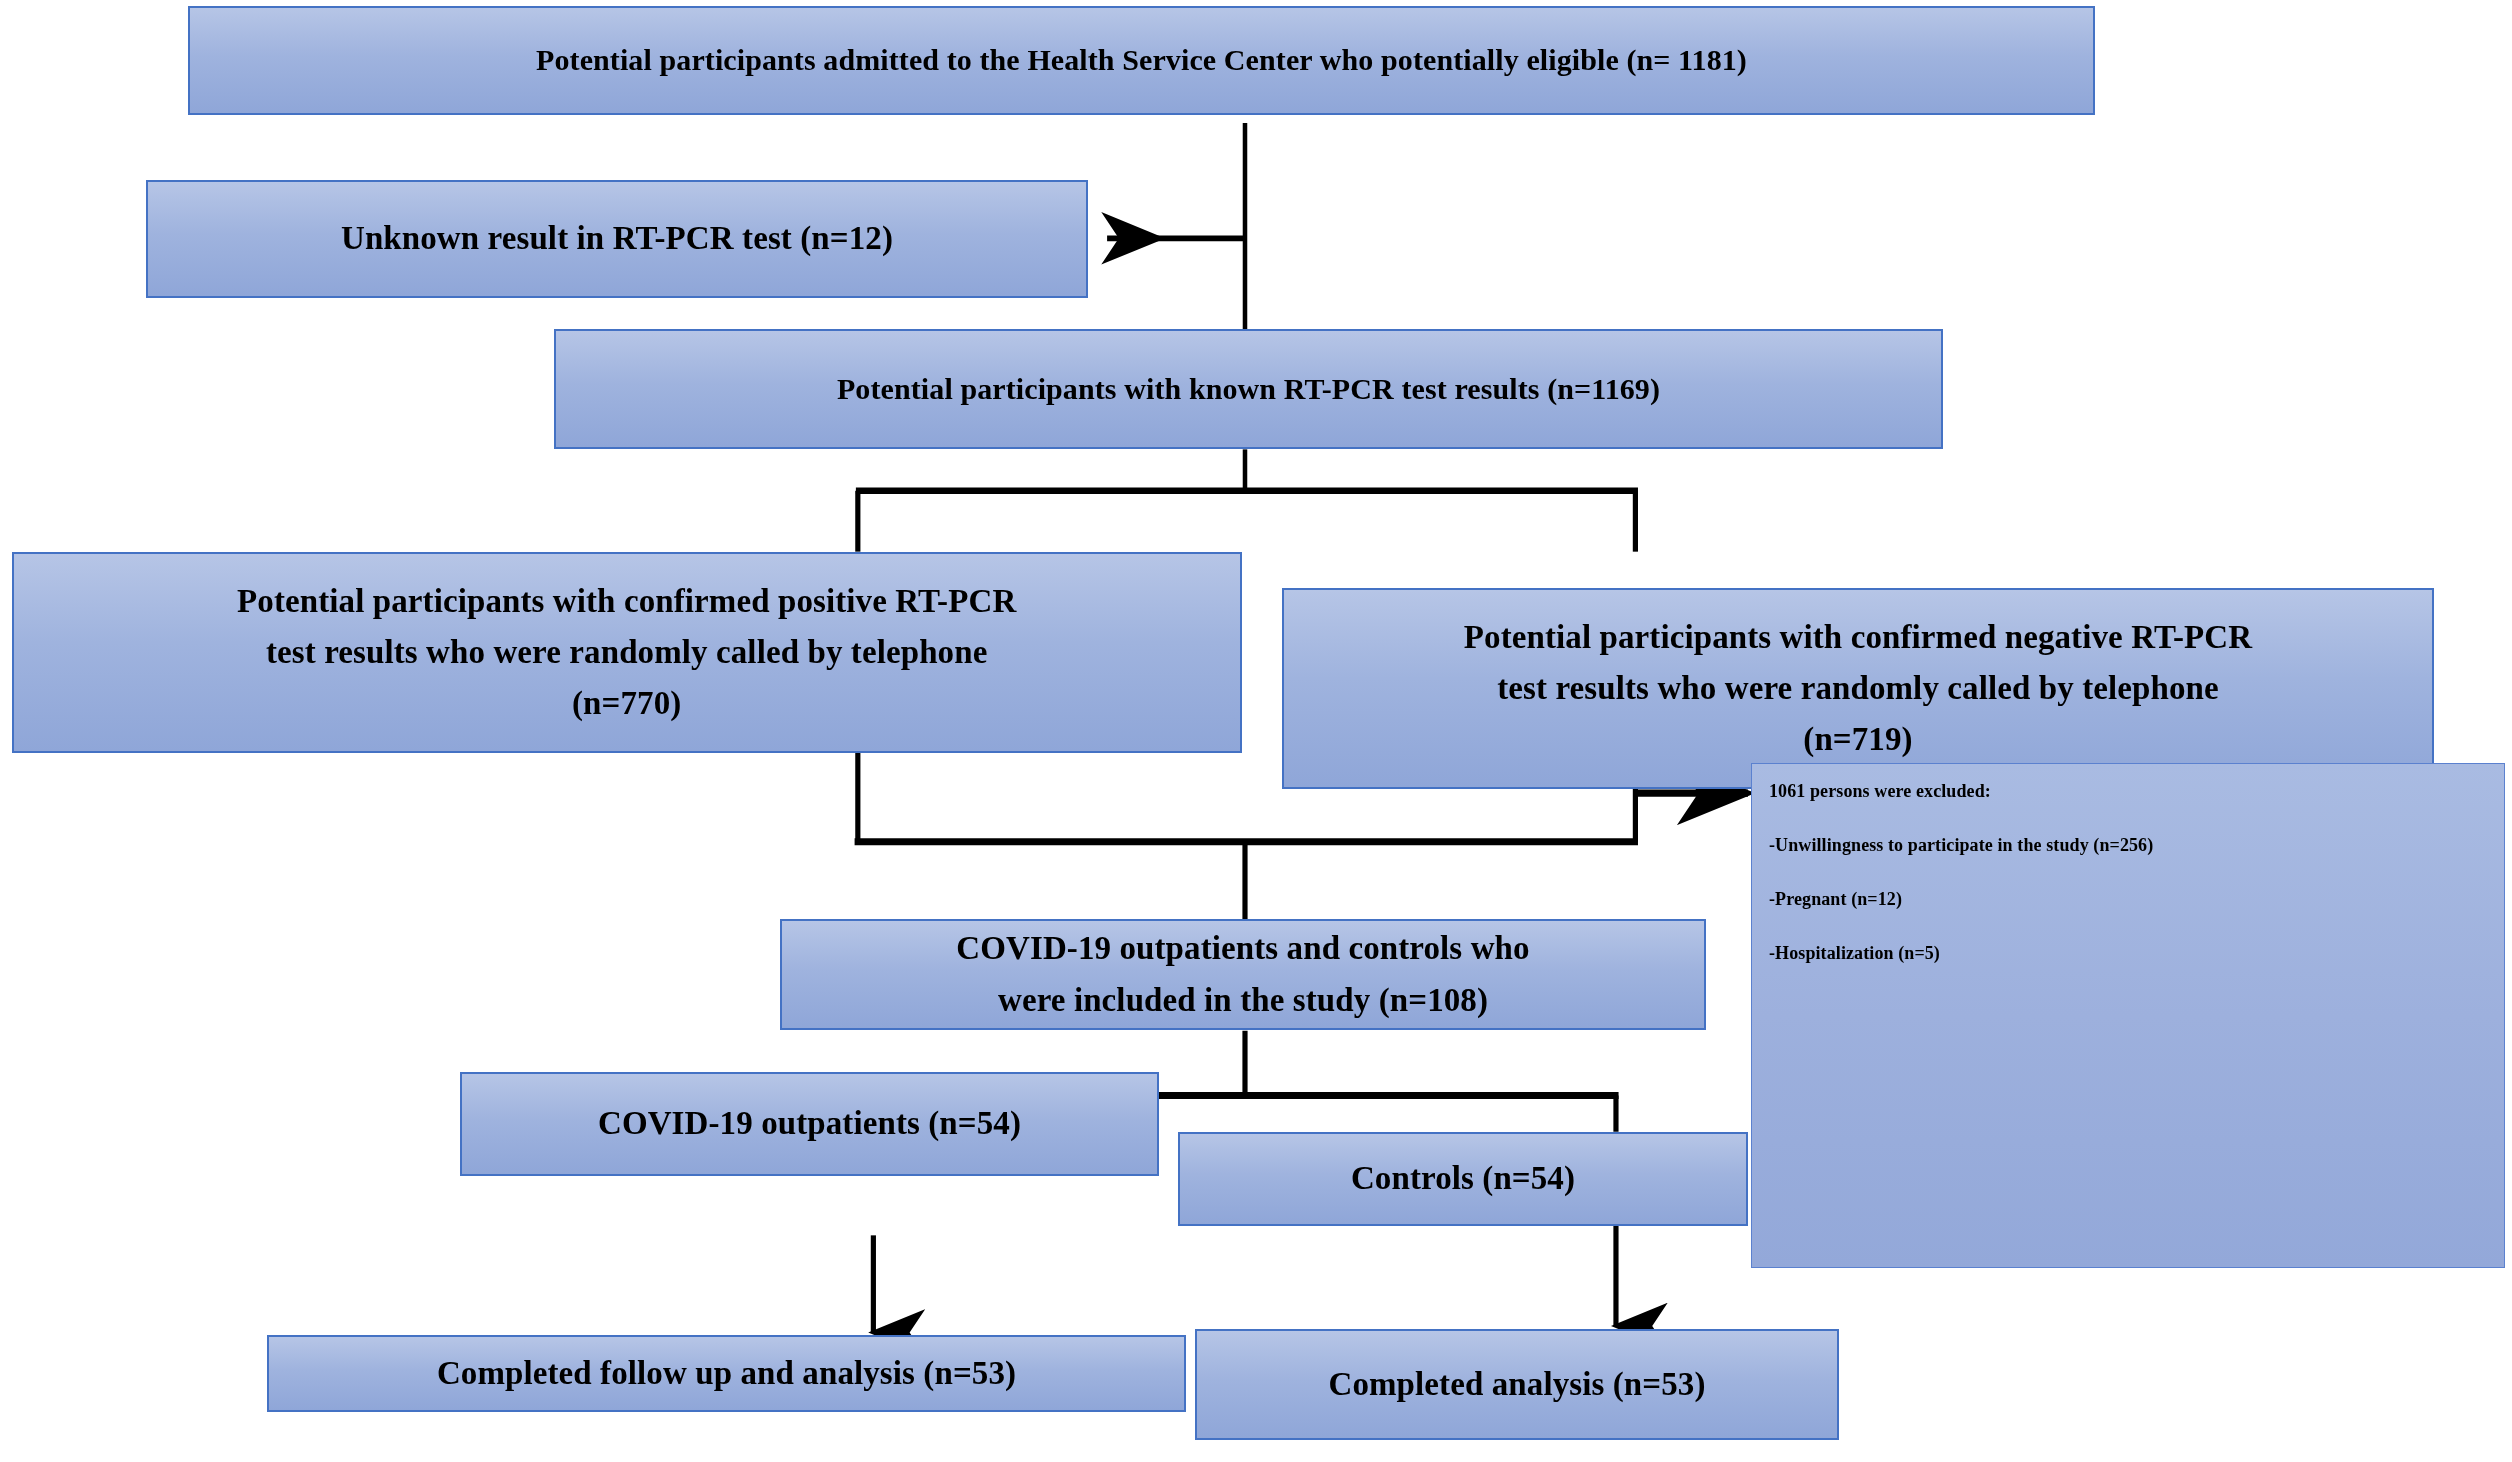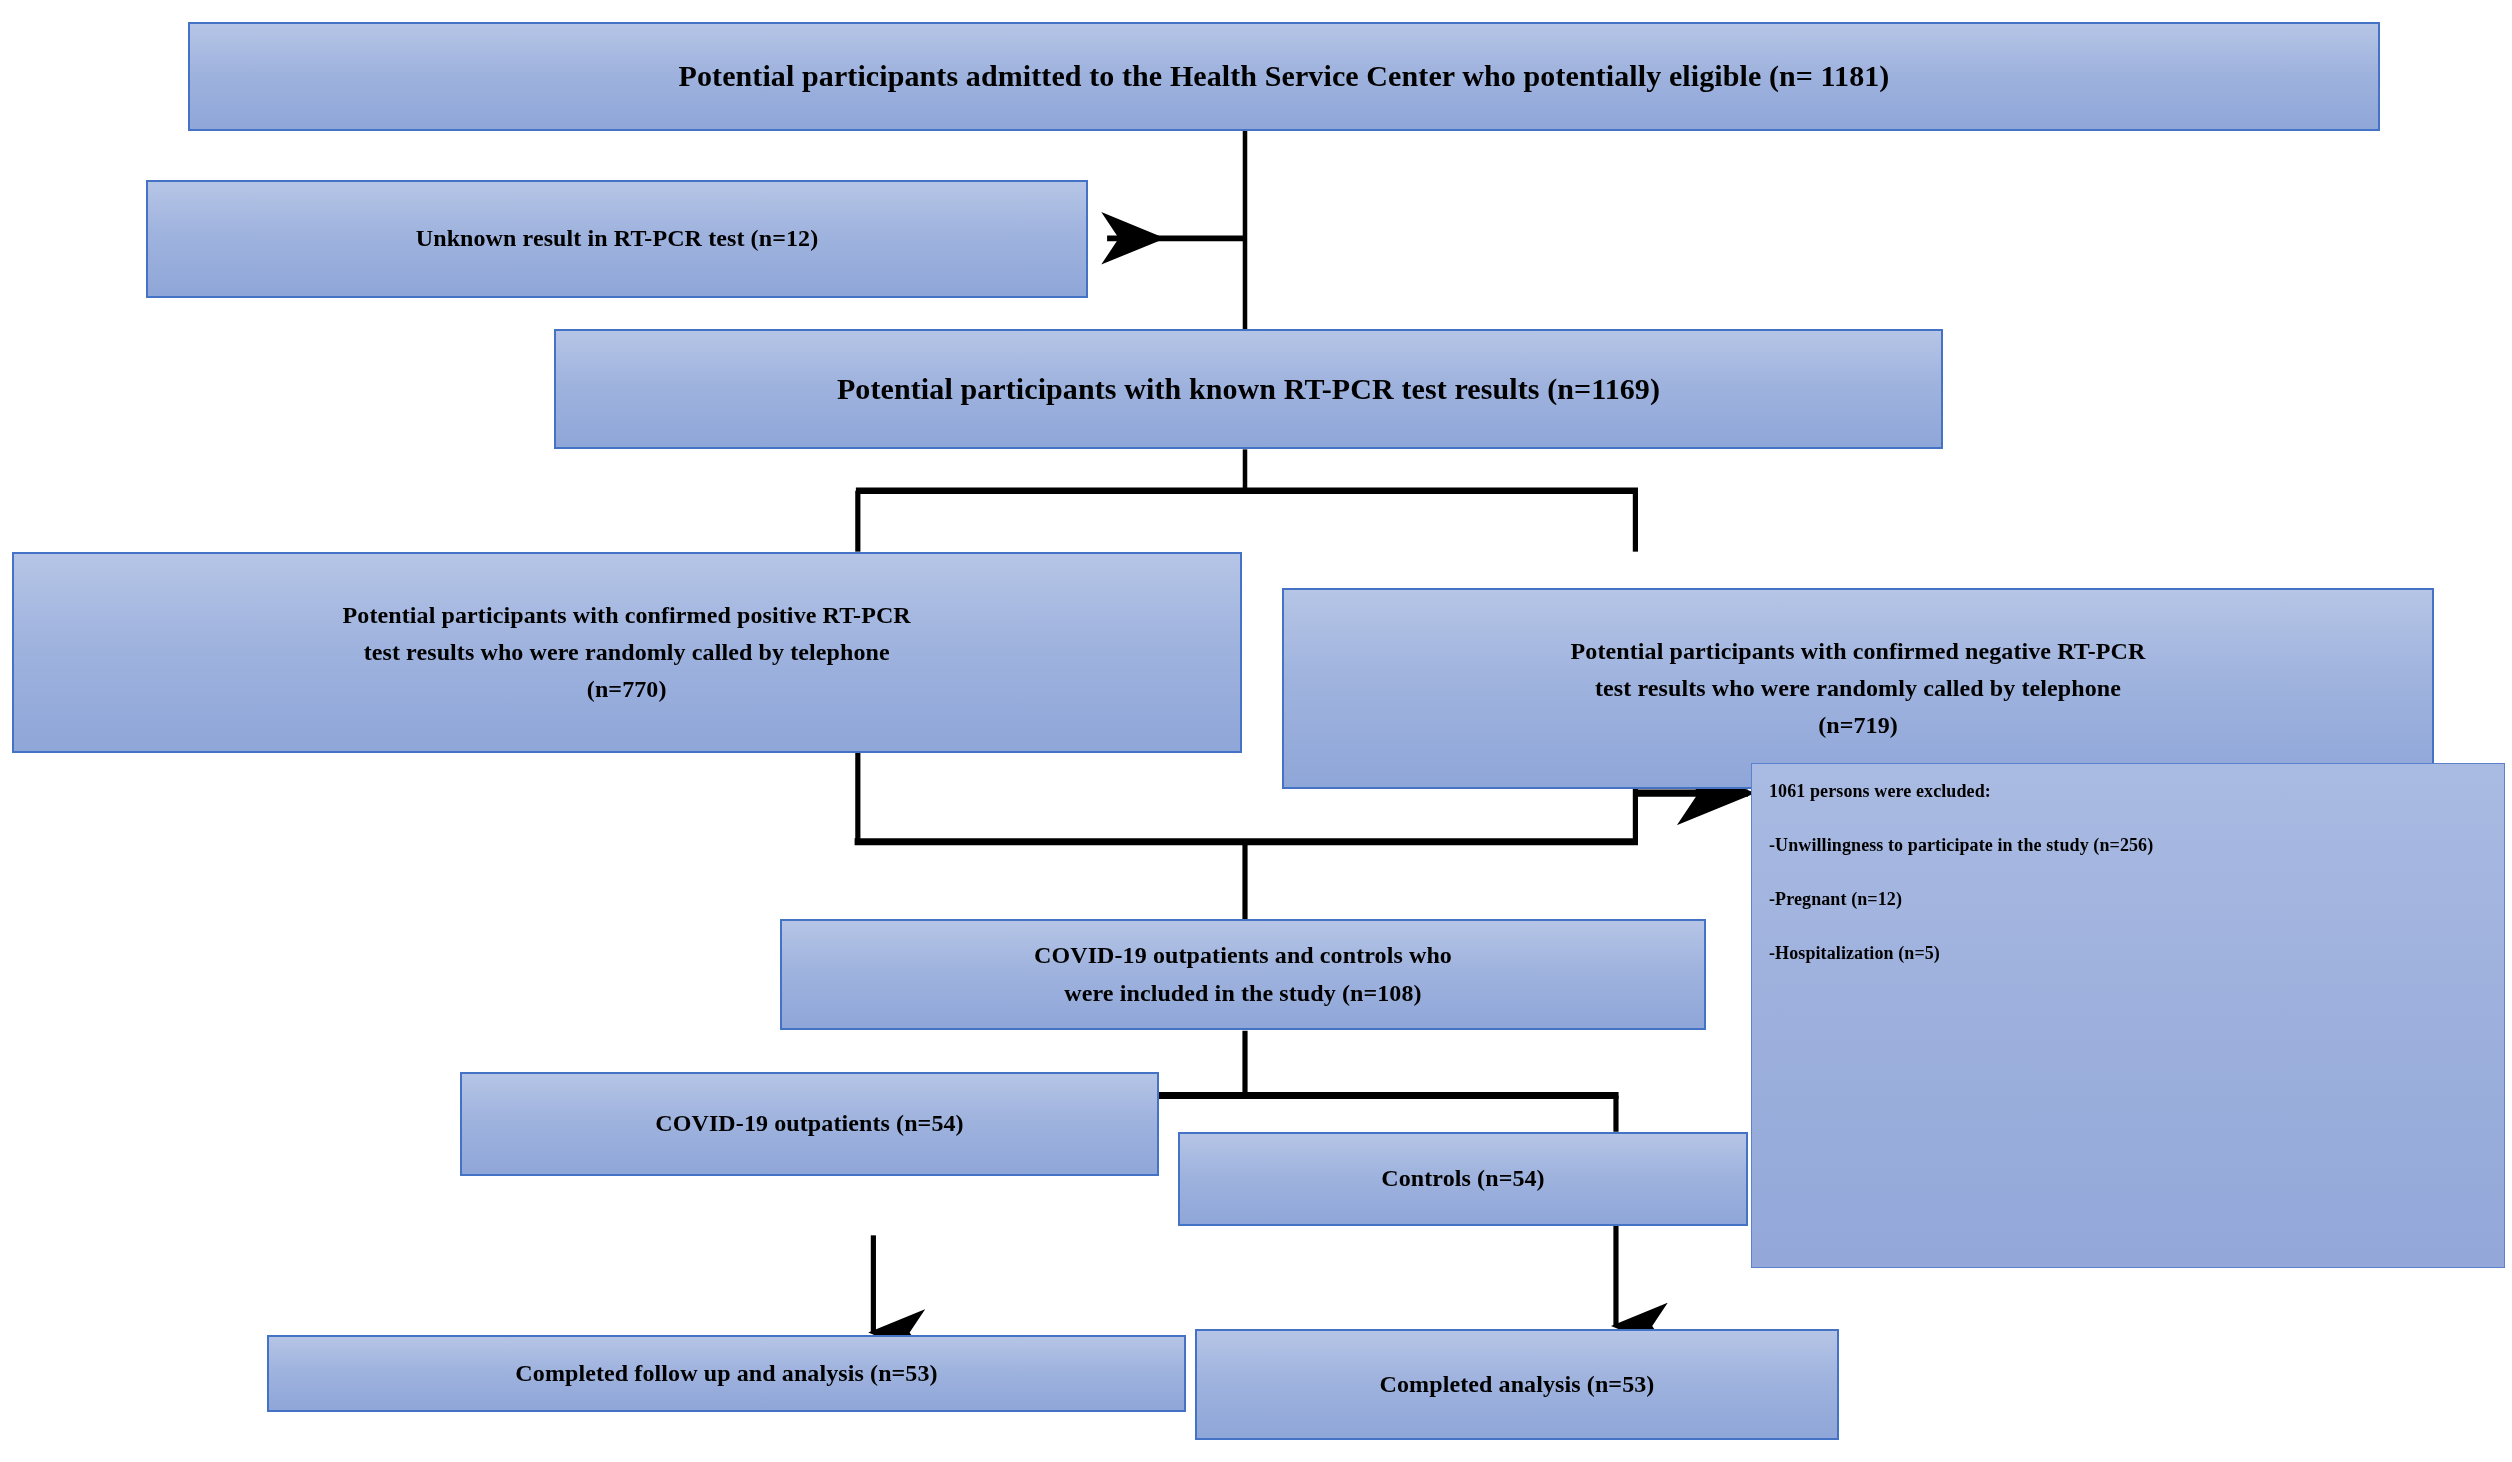--- a/index.html
+++ b/index.html
@@ -60,21 +60,21 @@
     padding: 14.2px 17px 0 17px;
     text-align: left;
   }
   .node.thin .line {
     margin-bottom: 26px;
   }
   .node.thin .line:last-child { margin-bottom: 0; }
 
   
   .fs-lg { font-size: 30px; }
-  .fs-md { font-size: 24px; }
+  .fs-md { font-size: 33px; }
   .fs-sm { font-size: 18px; }
 </style>
 </head>
 <body>
 
 <div id="canvas">
 
   <svg id="connectors" viewBox="0 0 3880 2258">
     <defs>
       <marker id="arrowDown" markerWidth="9" markerHeight="11" refX="4.5" refY="10" orient="auto" markerUnits="strokeWidth">
@@ -108,21 +108,21 @@
     <line x1="1923" y1="1592" x2="1923" y2="1692" stroke="#000000" stroke-width="8"></line>
     <line x1="1345" y1="1692" x2="2500" y2="1692" stroke="#000000" stroke-width="11"></line>
     <line x1="1349" y1="1692" x2="1349" y2="1748" stroke="#000000" stroke-width="8"></line>
     <line x1="2496" y1="1692" x2="2496" y2="1748" stroke="#000000" stroke-width="8"></line>
 
     <line x1="1349" y1="1908" x2="1349" y2="2058" stroke="#000000" stroke-width="8" marker-end="url(#arrowDown)"></line>
 
     <line x1="2496" y1="1893" x2="2496" y2="2048" stroke="#000000" stroke-width="8" marker-end="url(#arrowDown)"></line>
   </svg>
 
-  <div class="node fs-lg" style="left:188px; top:22px; width:2192px; height:109px;">
+  <div class="node fs-lg" style="left:188px; top:6px; width:1907px; height:109px;">
     <div class="txt">
       <span class="line">Potential participants admitted to the Health Service Center who potentially eligible (n= 1181)</span>
     </div>
   </div>
 
   <div class="node fs-md" style="left:146px; top:180px; width:942px; height:118px;">
     <div class="txt">
       <span class="line">Unknown result in RT-PCR test (n=12)</span>
     </div>
   </div>

